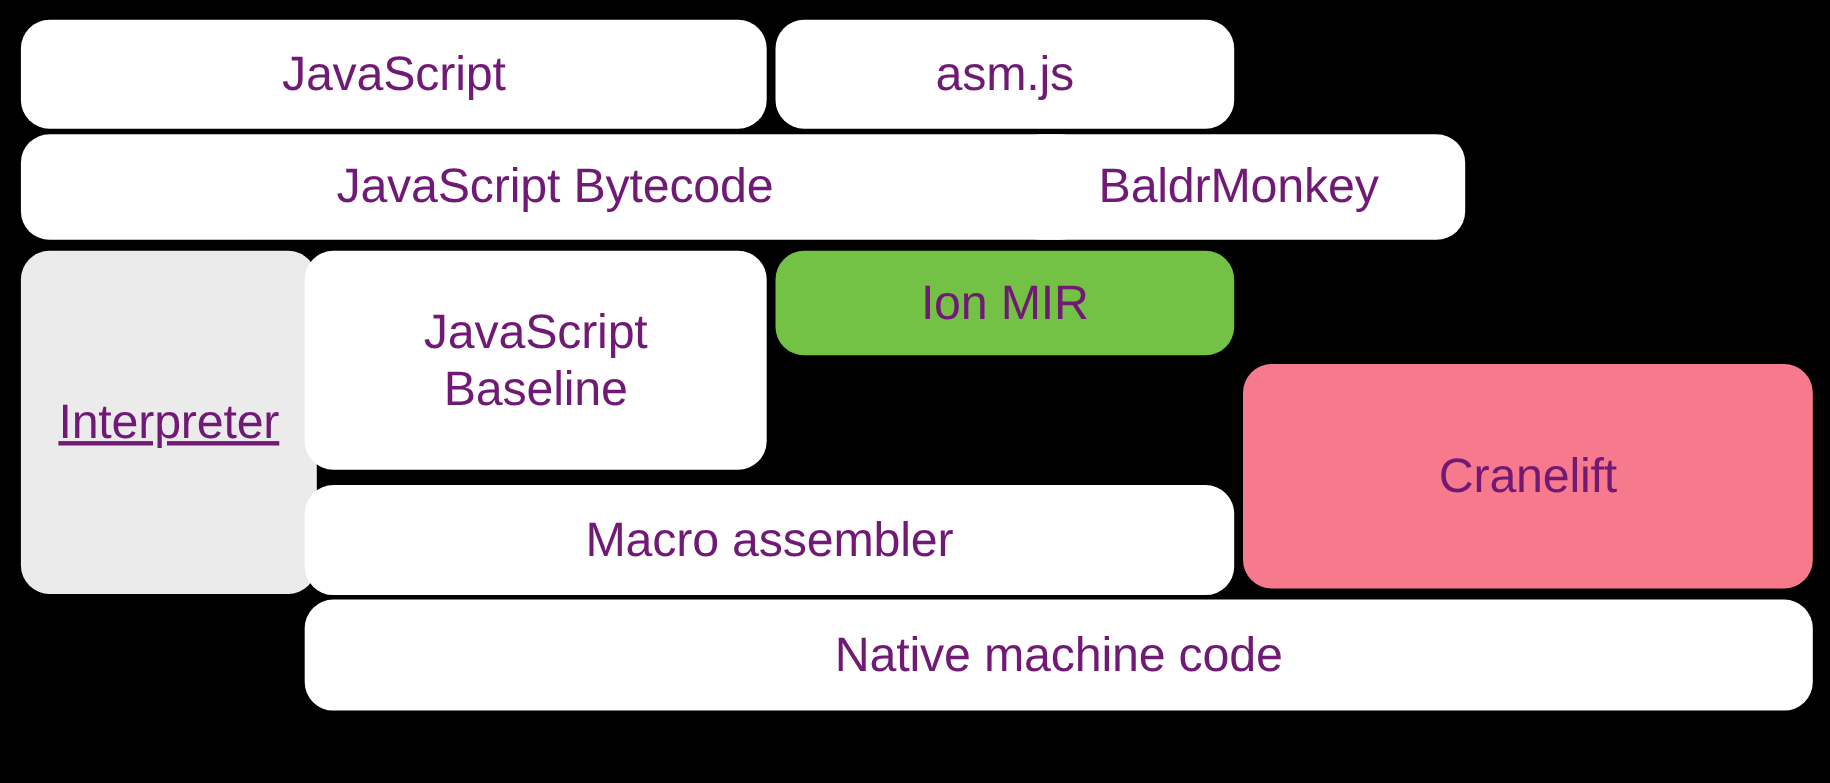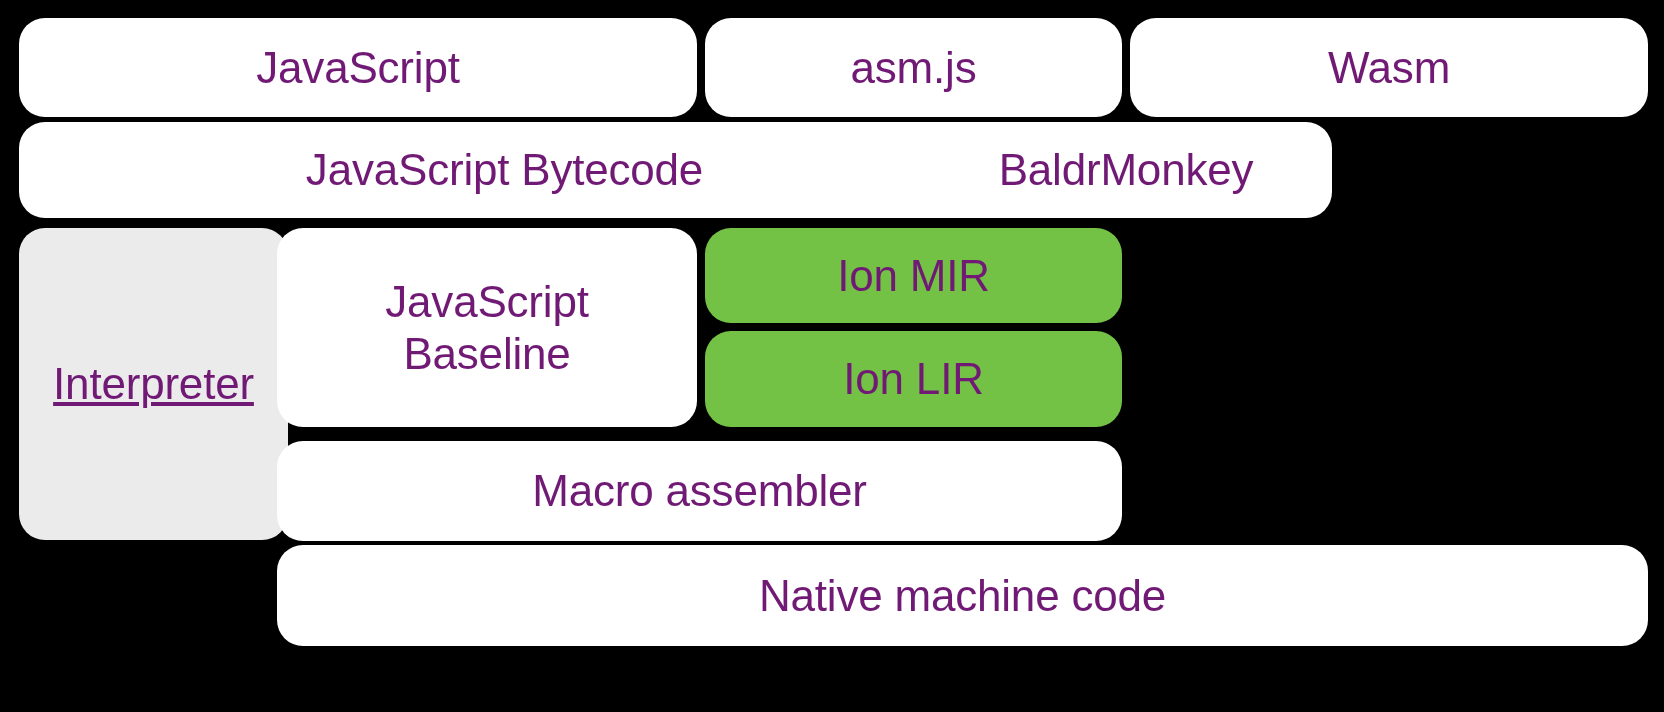--- a/index.html
+++ b/index.html
@@ -42,33 +42,32 @@
 </style>
 </head>
 <body>
 
 <div id="diagram" style="background: rgb(0, 0, 0);">
 
   <div class="node" style="left: 19px; top: 18px; width: 678px; height: 99px; background: rgb(255, 255, 255);">JavaScript</div>
 
   <div class="node" style="left: 705px; top: 18px; width: 417px; height: 99px; background: rgb(255, 255, 255);">asm.js</div>
 
-  <div class="node" style="left: 1130px; top: 18px; width: 518px; height: 99px; background: rgb(255, 255, 255);">Wasm</div>
 
   <div class="node" style="left: 19px; top: 122px; width: 971px; height: 96px; background: rgb(255, 255, 255);">JavaScript Bytecode</div>
 
   <div class="node" style="left: 920px; top: 122px; width: 412px; height: 96px; background: rgb(255, 255, 255);">BaldrMonkey</div>
 
   <div class="node gray" style="left: 19px; top: 228px; width: 269px; height: 312px; background: rgb(235, 235, 235);">Interpreter</div>
 
   <div class="node twoline" style="left: 277px; top: 228px; width: 420px; height: 199px; background: rgb(255, 255, 255);">JavaScript
 Baseline</div>
 
   <div class="node green" style="left: 705px; top: 228px; width: 417px; height: 95px; background: rgb(115, 194, 69);">Ion MIR</div>
 
-  <div class="node green" style="left: 705px; top: 331px; width: 417px; height: 96px; background: rgb(115, 194, 69);">Ion LIR</div>
 
+  <div class="node pink" style="left: 1130px; top: 331px; width: 518px; height: 204px; background: rgb(247, 121, 140);">Cranelift</div>
 
   <div class="node" style="left: 277px; top: 441px; width: 845px; height: 100px; background: rgb(255, 255, 255);">Macro assembler</div>
 
   <div class="node" style="left: 277px; top: 545px; width: 1371px; height: 101px; background: rgb(255, 255, 255);">Native machine code</div>
 
 </div>
 
 </body></html>

